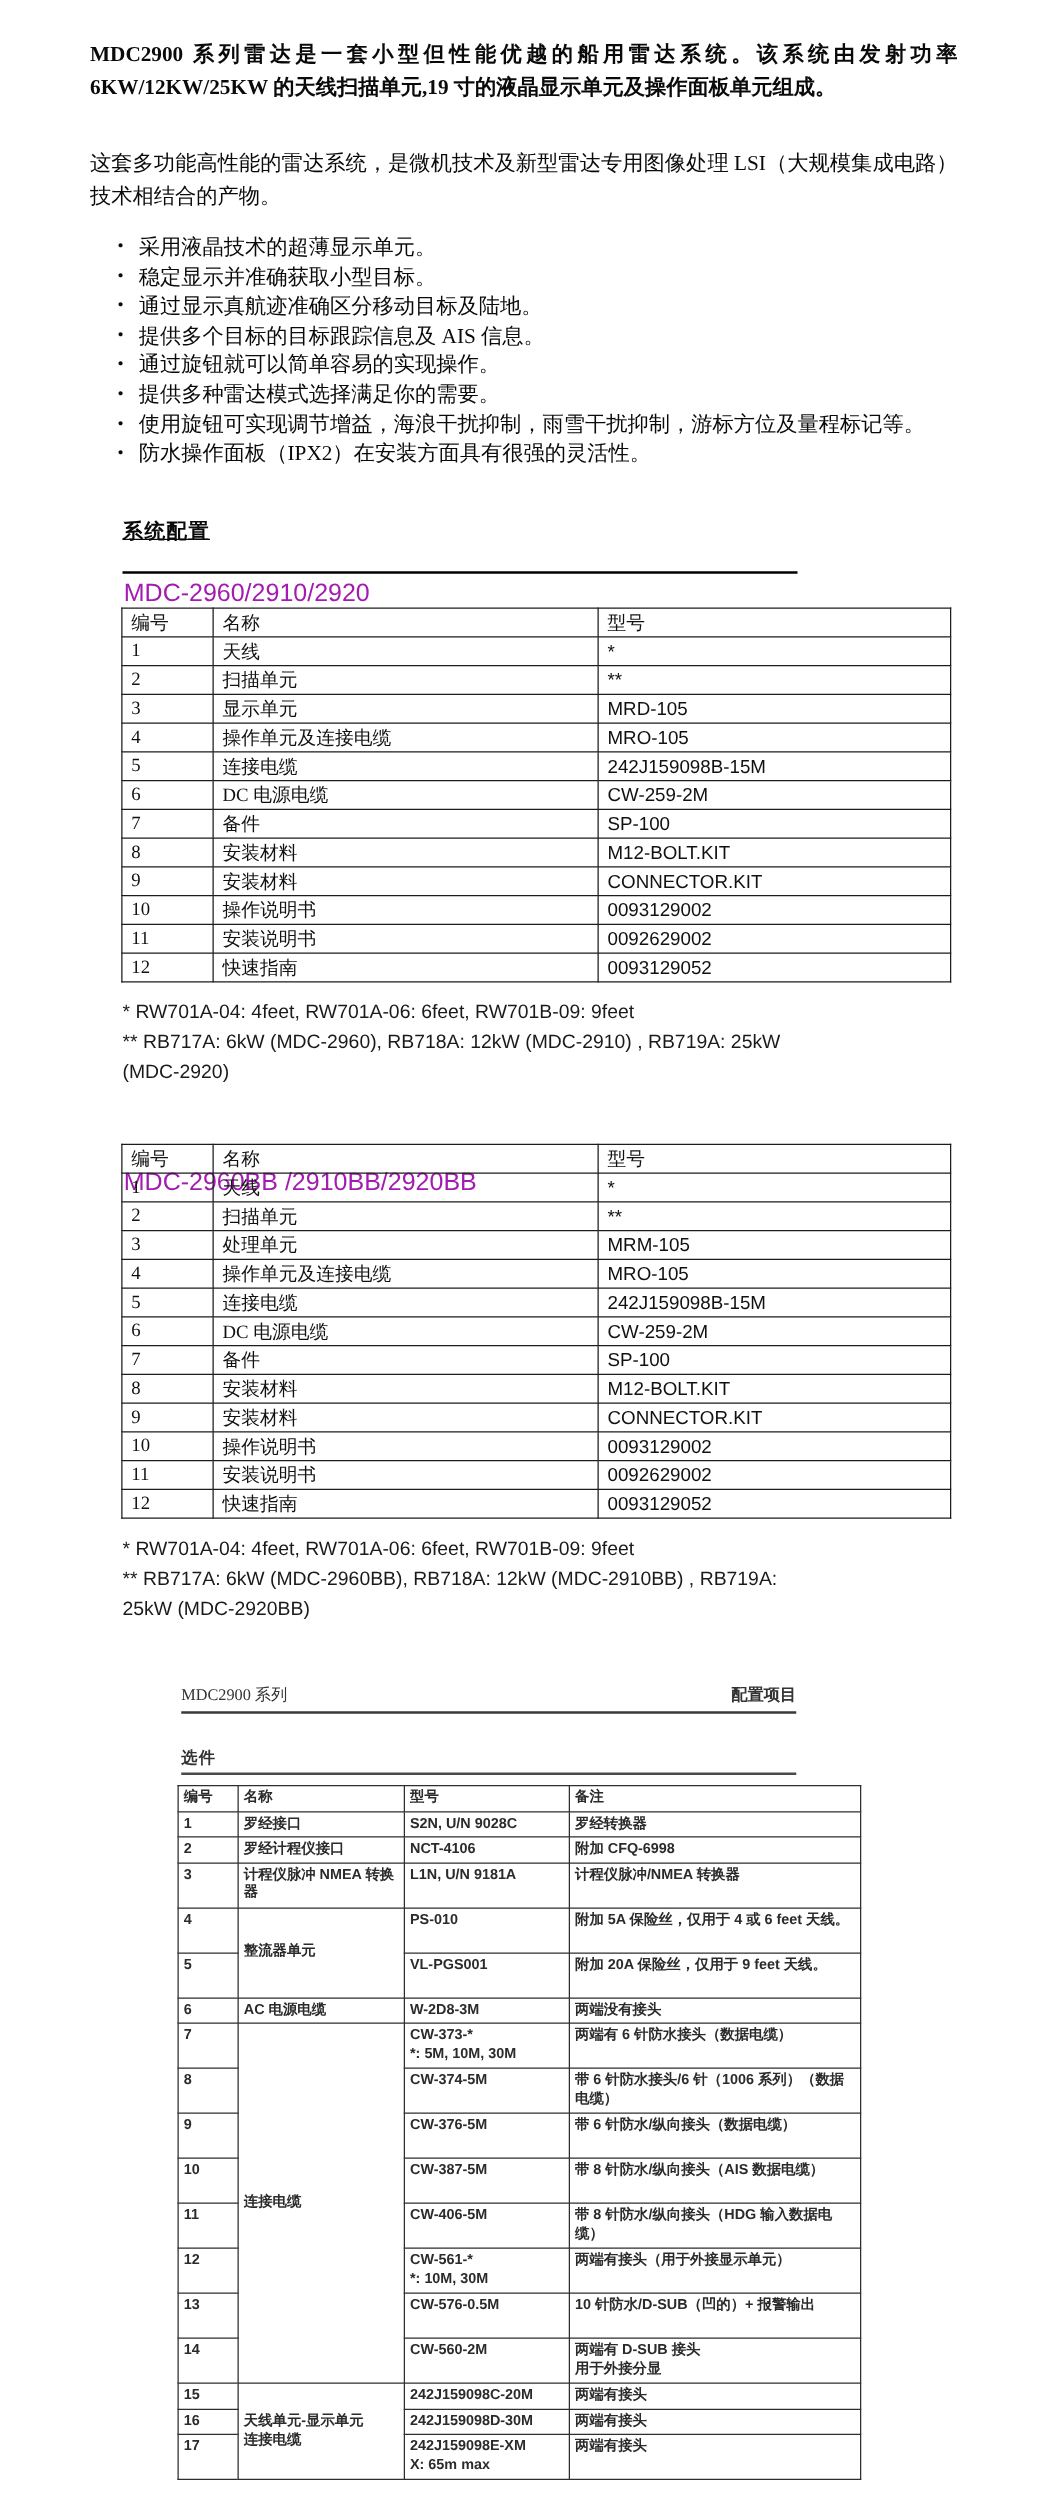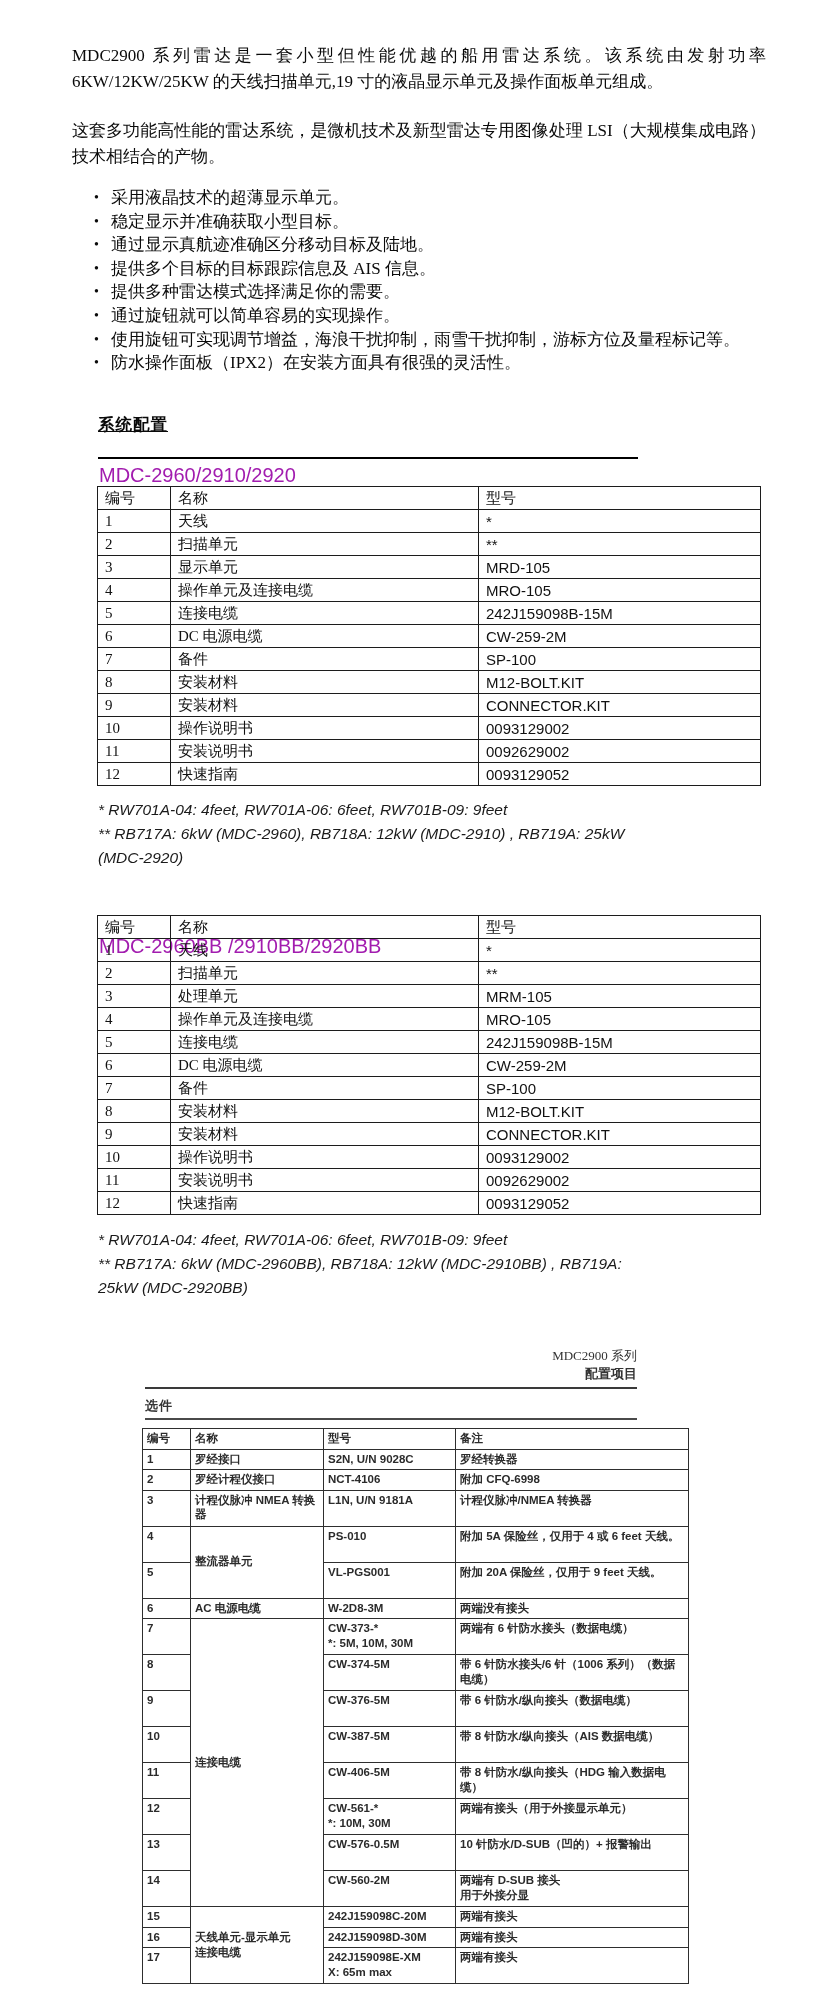--- a/index.html
+++ b/index.html
@@ -1,21 +1,21 @@
 <!DOCTYPE html>
 <html><head>
 <meta charset="utf-8">
 <style>
   html,body{margin:0;padding:0;background:#e8e8e8;}
   .page{
     position:relative;width:830px;height:2012px;margin:0 auto;background:#ffffff;
     font-family:"Liberation Serif","DejaVu Serif",serif;color:#0a0a0a;overflow:hidden;
   }
   .para{position:absolute;left:72px;width:694px;font-size:17px;line-height:25.5px;text-align:justify;}
-  .p1{top:26px;}
+  .p1{top:14px;font-weight:bold;}
   .p2{top:101px;}
   .features{position:absolute;left:88px;top:180px;width:676px;margin:6px;padding:0;list-style:none;}
   .features li{position:relative;padding-left:17px;font-size:17px;line-height:23.6px;}
   .features li::before{content:"\2022";position:absolute;left:0;top:0;font-size:14px;}
   .sec-head{
     position:absolute;left:98px;top:414px;width:540px;border-bottom:2px solid #000;
     padding-bottom:21px;font-size:16.5px;font-weight:bold;letter-spacing:1px;text-decoration:underline;
   }
   .tcaption{position:absolute;left:99px;font-size:20px;font-family:"Liberation Sans","DejaVu Sans",sans-serif;color:#a21caf;}
   .cap1{top:464px;}
@@ -27,27 +27,27 @@
   .bt1{top:486px;}
   .bt2{top:915px;}
   .bigtable td,.bigtable th{
     border:1px solid #1c1c1c;height:22px;padding:0 7px;text-align:left;
     font-weight:normal;vertical-align:middle;overflow:hidden;white-space:nowrap;
   }
   .bigtable .c-model{font-family:"Liberation Sans","DejaVu Sans",sans-serif;}
   .bigtable th{font-family:"Liberation Serif","DejaVu Serif",serif;}
   .footnotes{
     position:absolute;left:98px;width:668px;font-family:"Liberation Sans","DejaVu Sans",sans-serif;
-    font-size:15.5px;line-height:24px;color:#1a1a1a;white-space:pre-line;font-style:italic;
+    font-size:15.5px;line-height:24px;color:#1a1a1a;white-space:pre-line;
   }
   .fn1{top:798px;}
   .fn2{top:1228px;}
   .mini-head{
     position:absolute;left:145px;top:1347px;width:492px;border-bottom:2px solid #3a3a3a;
-    padding-bottom:4px;font-size:13px;color:#333;display:flex;justify-content:space-between;align-items:flex-end;flex-direction:column;
+    padding-bottom:4px;font-size:13px;color:#333;display:flex;justify-content:space-between;align-items:flex-end;
   }
   .mini-head .right{font-weight:bold;}
   .mini-sec{
     position:absolute;left:145px;top:1384px;width:492px;border-bottom:2px solid #4a4a4a;
     padding-bottom:3px;font-size:13px;font-weight:bold;color:#333;letter-spacing:1px;margin-top:13px;
   }
   table.minitable{
     position:absolute;left:142px;top:1428px;border-collapse:collapse;table-layout:fixed;width:546px;
     font-family:"Liberation Sans","DejaVu Sans",sans-serif;font-weight:bold;font-size:11.5px;
     line-height:14.5px;color:#2b2b2b;
@@ -66,22 +66,22 @@
 <div class="page">
 
   <p class="para p1">MDC2900 系列雷达是一套小型但性能优越的船用雷达系统。该系统由发射功率 6KW/12KW/25KW 的天线扫描单元,19 寸的液晶显示单元及操作面板单元组成。</p>
   <p class="para p2">这套多功能高性能的雷达系统，是微机技术及新型雷达专用图像处理 LSI（大规模集成电路）技术相结合的产物。</p>
 
   <ul class="features">
     <li>采用液晶技术的超薄显示单元。</li>
     <li>稳定显示并准确获取小型目标。</li>
     <li>通过显示真航迹准确区分移动目标及陆地。</li>
     <li>提供多个目标的目标跟踪信息及 AIS 信息。</li>
+    <li>通过旋钮就可以简单容易的实现操作。</li>
     <li>提供多种雷达模式选择满足你的需要。</li>
-    <li>通过旋钮就可以简单容易的实现操作。</li>
     <li>使用旋钮可实现调节增益，海浪干扰抑制，雨雪干扰抑制，游标方位及量程标记等。</li>
     <li>防水操作面板（IPX2）在安装方面具有很强的灵活性。</li>
   </ul>
 
   <div class="sec-head">系统配置</div>
 
   <div class="tcaption cap1">MDC-2960/2910/2920</div>
   <table class="bigtable bt1">
     <colgroup>
         <col style="width:73px">

